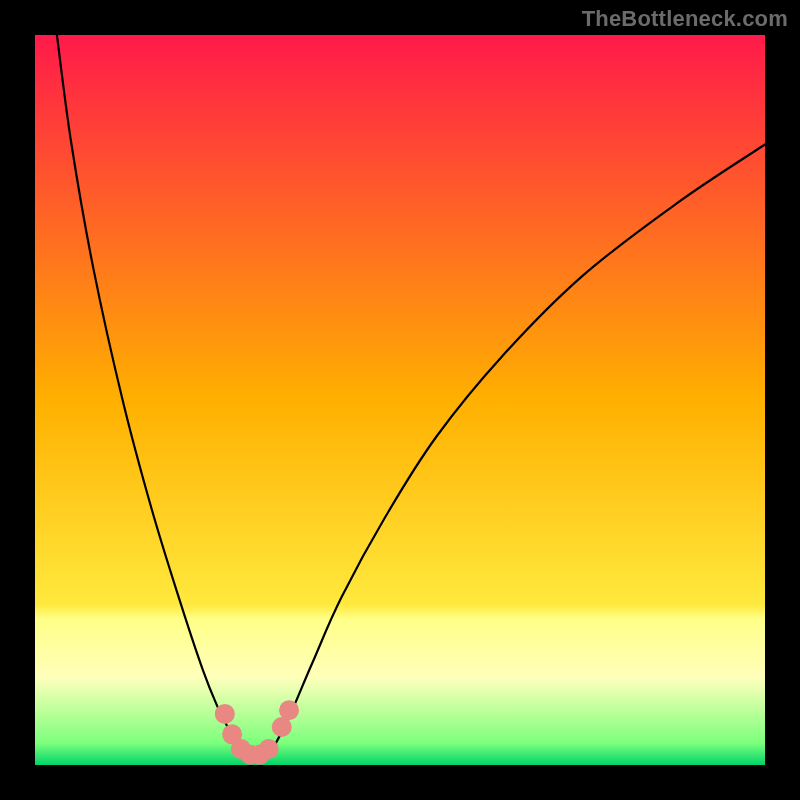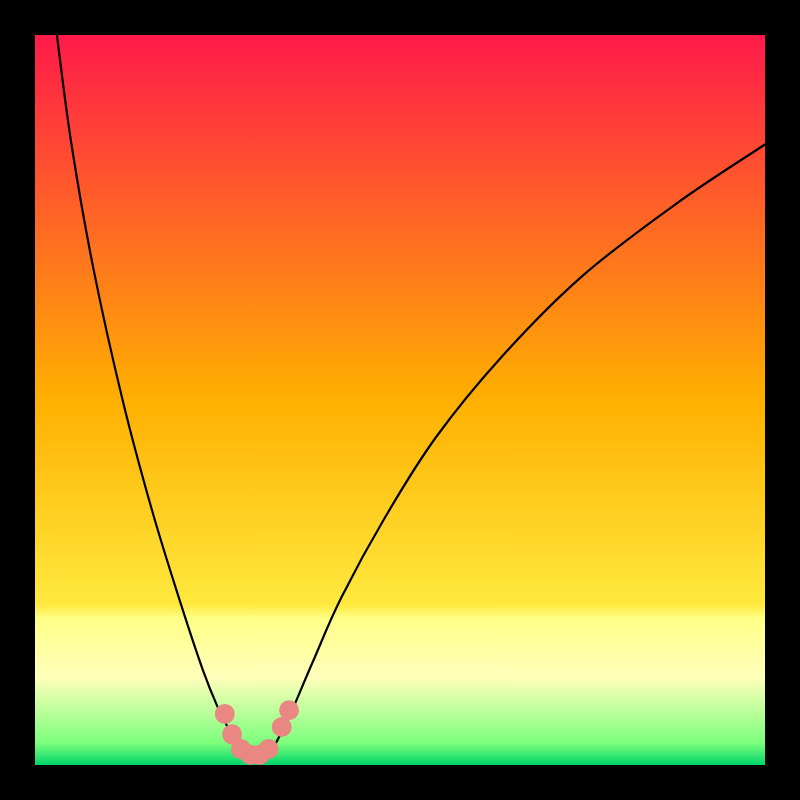--- a/index.html
+++ b/index.html
@@ -33,20 +33,21 @@
     font-size: 22px;
     font-weight: 600;
     color: #6b6b6b;
     letter-spacing: 0.2px;
   }
 </style>
 </head>
 <body>
 
 <div class="frame">
+  <div class="watermark">TheBottleneck.com</div>
 
   <svg class="plot" viewBox="0 0 730 730" preserveAspectRatio="none">
     <defs>
       <linearGradient id="bg-grad" x1="0" y1="0" x2="0" y2="1">
           <stop offset="0%" stop-color="#ff1a4a"></stop>
           <stop offset="50%" stop-color="#ffb000"></stop>
           <stop offset="78%" stop-color="#ffe93e"></stop>
           <stop offset="80%" stop-color="#ffff88"></stop>
           <stop offset="88%" stop-color="#ffffbb"></stop>
           <stop offset="97%" stop-color="#7cff7c"></stop>

